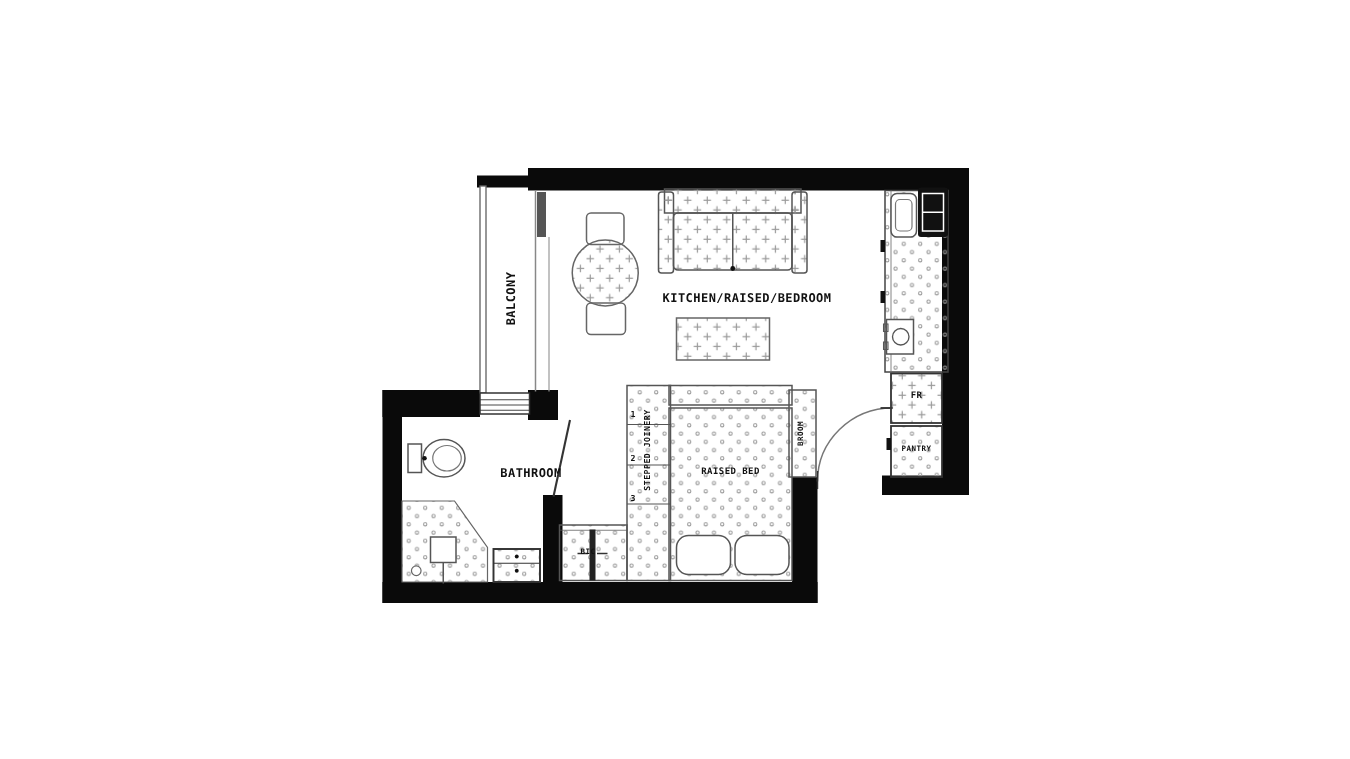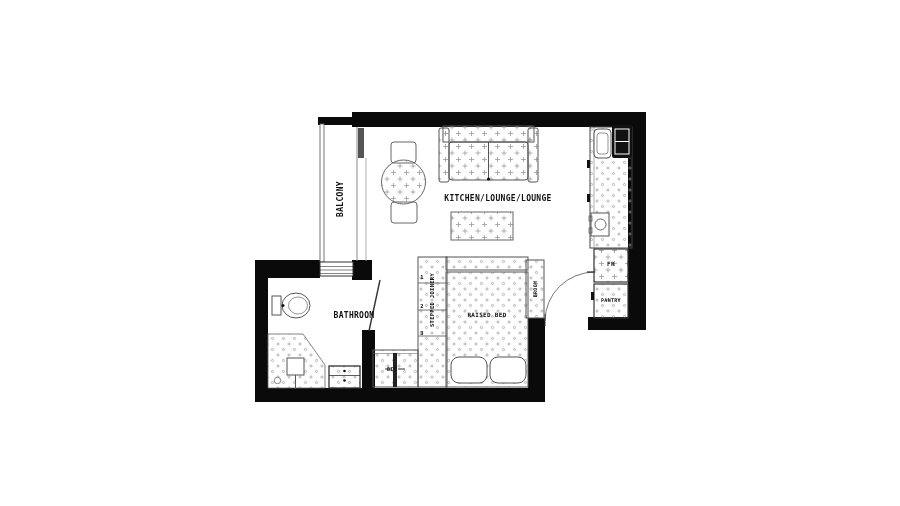--- a/index.html
+++ b/index.html
@@ -154,21 +154,21 @@
     <g>
       <rect x="329" y="366" width="31" height="22" fill="url(#dots)" stroke="#333" stroke-width="1.3"></rect>
       <line x1="329" y1="375.5" x2="360" y2="375.5" stroke="#333" stroke-width="0.8"></line>
       <circle cx="344.5" cy="371" r="1.3" fill="#111"></circle>
       <circle cx="344.5" cy="380.5" r="1.3" fill="#111"></circle>
     </g>
     <line x1="380" y1="280" x2="369" y2="331" stroke="#333" stroke-width="1.4"></line>
   </svg>
 
   <div class="lbl room vert" style="left:341px;top:199px;">BALCONY</div>
-  <div class="lbl room" style="left:498px;top:199px;">KITCHEN/LOUNGE/LOUNGE</div>
+  <div class="lbl room" style="left:498px;top:199px;">KITCHEN/RAISED/BEDROOM</div>
   <div class="lbl room" style="left:336px;top:316px;padding-left:36px;">BATHROOM</div>
   <div class="lbl small" style="left:487px;top:315px;">RAISED BED</div>
   <div class="lbl tiny vert" style="left:433px;top:300px;font-size:5.5px;">STEPPED JOINERY</div>
   <div class="lbl tiny vert" style="left:535px;top:289px;">BROOM</div>
   <div class="lbl small" style="left:611px;top:264px;">FR</div>
   <div class="lbl tiny" style="left:611px;top:300px;">PANTRY</div>
   <div class="lbl tiny" style="left:392px;top:369px;">BIC</div>
   <div class="stepnum" style="left:422px;top:277px;">1</div>
   <div class="stepnum" style="left:422px;top:306px;">2</div>
   <div class="stepnum" style="left:422px;top:333px;">3</div>

